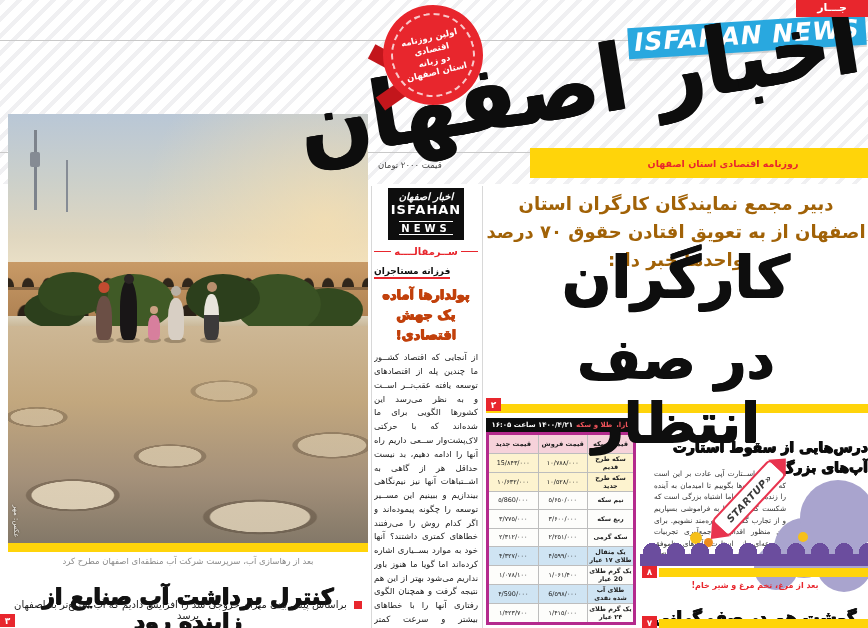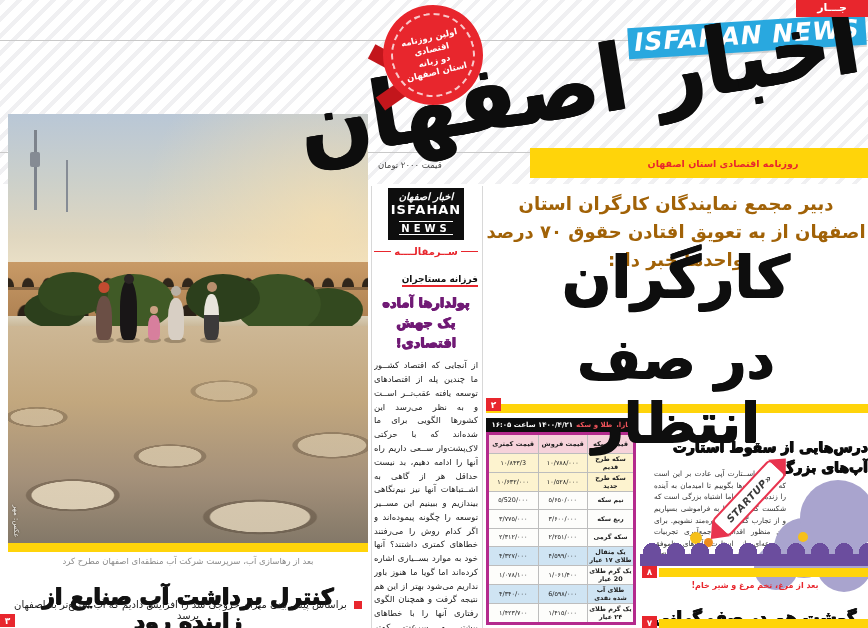--- a/index.html
+++ b/index.html
@@ -72,25 +72,25 @@
   .logo-box { margin:0 auto; width:76px; background:#0e0e0e; text-align:center;
     padding:3px 0 4px; }
   .logo-callig { color:#fff; font-size:10px; font-weight:bold; font-style:italic; display:block; }
   .logo-isfahan { color:#fff; font-size:13px; font-weight:bold; letter-spacing:1px; display:block; }
   .logo-news { color:#fff; font-size:10px; font-weight:bold; letter-spacing:4px;
     display:inline-block; border-top:1px solid #fff; border-bottom:1px solid #fff;
     padding:1px 2px 0; margin-top:1px; }
   .sec-label { margin-top:6px; display:flex; align-items:center; gap:3px;
     color:#e8262d; font-size:10px; font-weight:bold; }
   .sec-label::before,.sec-label::after { content:""; flex:1; height:1px; background:#e8262d; }
-  .author-wrap { text-align:right; margin-top:10px; }
+  .author-wrap { text-align:left; margin-top:2px; }
   .author { font-size:9px; font-weight:bold; color:#101010; display:inline-block;
     border-bottom:2px solid #e8262d; padding-bottom:1px; }
   .ed-title { margin-top:6px; text-align:center; font-size:13px; font-weight:bold;
-    line-height:1.55; color:#701a75; }
+    line-height:1.55; color:#c2410c; }
   .ed-body { margin-top:6px; font-size:8.5px; line-height:1.62; text-align:justify;
     color:#222; height:282px; overflow:hidden; }
   .page-chip { background:#e8262d; color:#fff; font-weight:bold; font-size:9px;
     width:15px; height:13px; display:flex; align-items:center; justify-content:center; }
 
   
   .photo { left:8px; top:114px; width:360px; height:429px; overflow:hidden; background:#cdb795; }
   .sky { position:absolute; left:0; top:0; width:100%; height:150px;
     background:radial-gradient(circle at 88% 70%, rgba(255,226,170,.6), transparent 55%),
       linear-gradient(180deg,#b9c7d6 0%,#ccd0ca 45%,#e0d7c0 82%,#e9dfc6 100%); }
@@ -310,36 +310,36 @@
   <div class="abs ybar bar2"></div>
   <div class="abs mtable-wrap">
     <div class="mt-titlebar">
       <span class="tname">بازار طلا و سکه</span>
       <span class="ttime">۱۴۰۰/۴/۲۱ ساعت ۱۶:۰۵</span>
     </div>
     <div class="mtable">
       <div class="mt-row hrow">
         <div class="mt-cell mt-name">قیمت سکه</div>
         <div class="mt-cell mt-sell">قیمت فروش</div>
-        <div class="mt-cell mt-prev">قیمت کمتری</div>
+        <div class="mt-cell mt-prev">قیمت جدید</div>
       </div>
       <div class="mt-row cream">
         <div class="mt-cell mt-name">سکه طرح قدیم</div>
         <div class="mt-cell mt-sell">۱۰/۷۸۸/۰۰۰</div>
-        <div class="mt-cell mt-prev">۱۰/۸۴۳/3</div>
+        <div class="mt-cell mt-prev">15/۸۴۳/۰۰۰</div>
       </div>
       <div class="mt-row cream">
         <div class="mt-cell mt-name">سکه طرح جدید</div>
         <div class="mt-cell mt-sell">۱۰/۵۲۸/۰۰۰</div>
         <div class="mt-cell mt-prev">۱۰/۶۳۲/۰۰۰</div>
       </div>
       <div class="mt-row white">
         <div class="mt-cell mt-name">نیم سکه</div>
         <div class="mt-cell mt-sell">۵/۶۵۰/۰۰۰</div>
-        <div class="mt-cell mt-prev">۵/520/۰۰۰</div>
+        <div class="mt-cell mt-prev">۵/860/۰۰۰</div>
       </div>
       <div class="mt-row white">
         <div class="mt-cell mt-name">ربع سکه</div>
         <div class="mt-cell mt-sell">۳/۶۰۰/۰۰۰</div>
         <div class="mt-cell mt-prev">۳/۷۷۵/۰۰۰</div>
       </div>
       <div class="mt-row white">
         <div class="mt-cell mt-name">سکه گرمی</div>
         <div class="mt-cell mt-sell">۲/۲۵۱/۰۰۰</div>
         <div class="mt-cell mt-prev">۲/۳۱۲/۰۰۰</div>
@@ -350,21 +350,21 @@
         <div class="mt-cell mt-prev">۴/۳۲۷/۰۰۰</div>
       </div>
       <div class="mt-row white">
         <div class="mt-cell mt-name">یک گرم طلای 20 عیار</div>
         <div class="mt-cell mt-sell">۱/۰۶۱/۴۰۰</div>
         <div class="mt-cell mt-prev">۱/۰۷۸/۱۰۰</div>
       </div>
       <div class="mt-row blue">
         <div class="mt-cell mt-name">طلای آب شده نقدی</div>
         <div class="mt-cell mt-sell">6/۵۹۸/۰۰۰</div>
-        <div class="mt-cell mt-prev">۴/۳۴۰/۰۰۰</div>
+        <div class="mt-cell mt-prev">۴/590/۰۰۰</div>
       </div>
       <div class="mt-row white">
         <div class="mt-cell mt-name">یک گرم طلای ۲۴ عیار</div>
         <div class="mt-cell mt-sell">۱/۴۱۵/۰۰۰</div>
         <div class="mt-cell mt-prev">۱/۴۲۳/۷۰۰</div>
       </div>
     </div>
   </div>
 
   <div class="abs startup">

